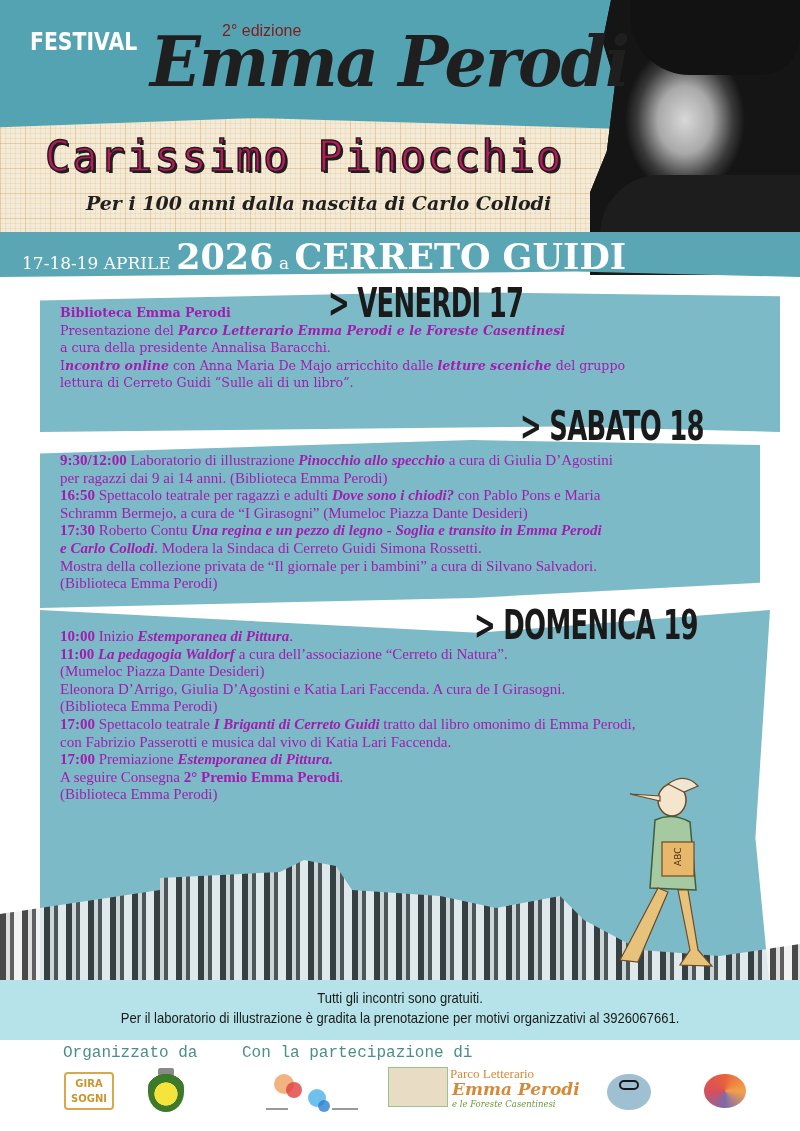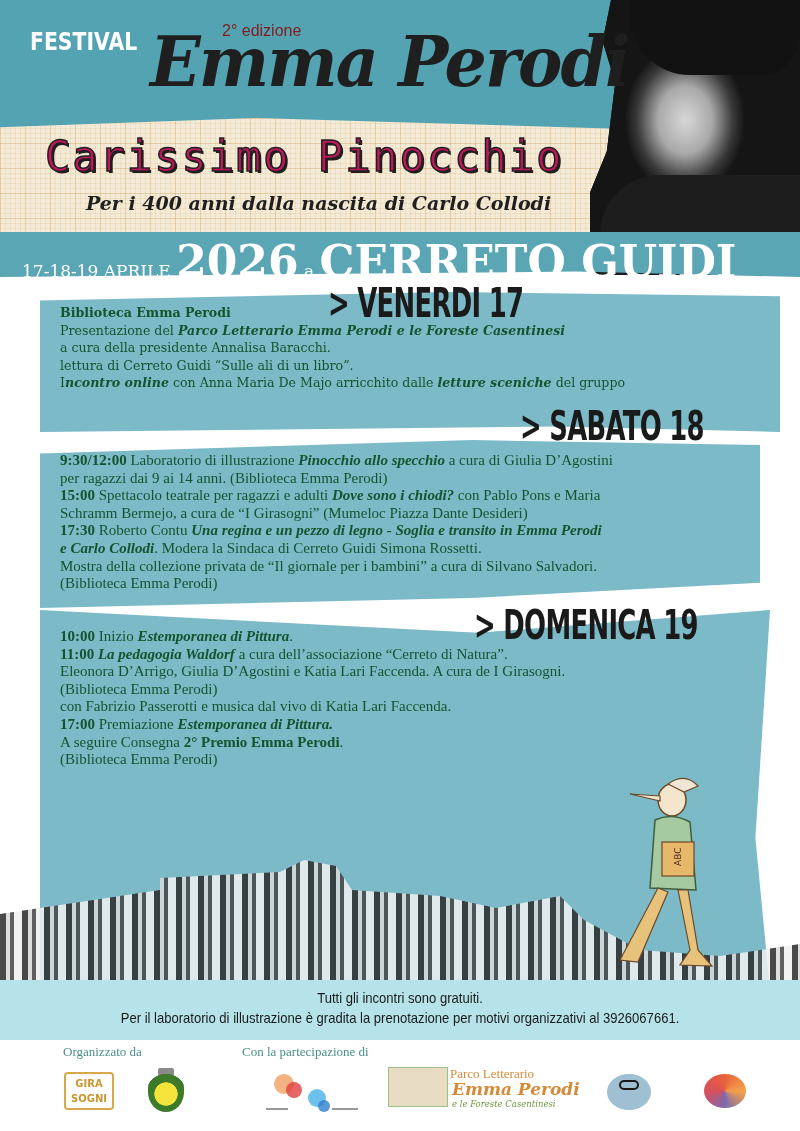--- a/index.html
+++ b/index.html
@@ -39,34 +39,34 @@
     .main-title { position: absolute; left: 150px; top: 20px; font-family: "DejaVu Serif", serif; font-style: italic; font-weight: bold; font-size: 70px; color: #1f1f1f; letter-spacing: -2px; transform: scaleX(0.95); transform-origin: left; }
     .subtitle { position: absolute; left: 45px; top: 132px; font-family: "DejaVu Sans Mono", monospace; font-size: 42px; color: #be185d; -webkit-text-stroke: 1.5px #1f1f1f; text-shadow: 2px 2px 0 #1f1f1f; letter-spacing: 2px; }
     .tagline { position: absolute; left: 86px; top: 192px; font-family: "DejaVu Serif", serif; font-style: italic; font-weight: bold; font-size: 19px; color: #1f1f1f; }
 
     .date-band {
       position: absolute; left: 0; top: 232px; width: 800px; height: 45px; background: #5aa6b5;
       clip-path: polygon(0 0, 100% 0, 100% 100%, 72% 88%, 0 100%);
     }
     .date-text { position: absolute; left: 22px; top: 236px; font-family: "DejaVu Serif", serif; color: #ffffff; white-space: nowrap; }
     .date-text .small { font-size: 17px; }
-    .date-text .big { font-size: 44px; font-weight: bold; }
+    .date-text .big { font-size: 35px; font-weight: bold; }
 
     
     .panel { position: absolute; background: #7dbac8; }
     .p1 { left: 40px; top: 292px; width: 740px; height: 140px; clip-path: polygon(0 6%, 55% 0, 100% 3%, 100% 100%, 70% 96%, 0 100%); }
     .p2 { left: 40px; top: 440px; width: 720px; height: 168px; clip-path: polygon(0 8%, 60% 0, 100% 3%, 100% 85%, 60% 94%, 0 100%); }
     .p3 { left: 40px; top: 610px; width: 730px; height: 380px; clip-path: polygon(0 0, 60% 6%, 100% 0, 98% 60%, 100% 100%, 0 100%); }
 
     .day-heading { position: absolute; font-family: "DejaVu Sans Condensed", "DejaVu Sans", sans-serif; font-weight: bold; color: #1a1a1a; font-size: 40px; letter-spacing: -1px; transform: scaleX(0.72); transform-origin: left; white-space: nowrap; }
     .dh1 { left: 328px; top: 280px; }
     .dh2 { left: 520px; top: 403px; }
     .dh3 { left: 474px; top: 602px; }
 
-    .block { position: absolute; font-size: 13.3px; line-height: 17.6px; color: #14532d; }
+    .block { position: absolute; font-size: 13.3px; line-height: 17.6px; color: #a21caf; }
     .block .ln { display: block; white-space: nowrap; }
     .b1 { left: 60px; top: 304px; font-family: "DejaVu Serif", serif; font-size: 12.6px; }
     .b2 { left: 60px; top: 452px; font-family: "Liberation Serif", serif; font-size: 15px; }
     .b3 { left: 60px; top: 628px; font-family: "Liberation Serif", serif; font-size: 15px; }
     b.t { font-weight: bold; }
     em.bi { font-weight: bold; font-style: italic; }
 
     
     .town {
       position: absolute; left: 0; top: 860px; width: 800px; height: 120px;
@@ -77,21 +77,21 @@
       opacity: 0.85;
     }
     .pinocchio { position: absolute; left: 610px; top: 770px; width: 130px; height: 200px; }
 
     
     .notice-band { position: absolute; left: 0; top: 980px; width: 800px; height: 60px; background: #b6e3ea; }
     .notice { position: absolute; left: 0; width: 800px; text-align: center; font-family: "Liberation Sans", sans-serif; font-size: 14.5px; color: #1a1a1a; transform: scaleX(0.9); }
     .n1 { top: 990px; }
     .n2 { top: 1010px; }
 
-    .sponsor-label { position: absolute; top: 1044px; font-family: Liberation Serif, serif; font-size: 13px; color: #4a8f8a; }
+    .sponsor-label { position: absolute; top: 1044px; font-family: Liberation Mono, monospace; font-size: 16px; color: #4a8f8a; }
     .sl1 { left: 63px; }
     .sl2 { left: 242px; }
 
     .logo { position: absolute; }
     .logo-girasogni { left: 64px; top: 1072px; width: 50px; height: 38px; border: 2px solid #d8a84a; border-radius: 4px; font-family: "DejaVu Sans", sans-serif; font-size: 10px; line-height: 15px; color: #c9962e; text-align: center; font-weight: bold; padding-top: 2px; }
     .logo-comune { left: 148px; top: 1072px; width: 36px; height: 40px; border-radius: 40% 40% 50% 50%; background: radial-gradient(circle at 50% 55%, #f5e43b 0 40%, #3d7a2a 42% 70%, transparent 72%); }
     .logo-comune-crown { position: absolute; left: 158px; top: 1068px; width: 16px; height: 8px; background: #8a8a8a; border-radius: 2px; }
     .logo-biblioteca { left: 262px; top: 1070px; width: 100px; height: 45px; }
     .logo-parco { left: 388px; top: 1065px; width: 170px; height: 45px; }
     .parco-img { position: absolute; left: 0; top: 2px; width: 60px; height: 40px; background: #e8dcc4; border: 1px solid #9cc28a; }
@@ -108,21 +108,21 @@
 <div class="hdr-teal"></div>
 <div class="hdr-paper"></div>
 <div class="portrait"></div>
 <div class="portrait-hair"></div>
 <div class="portrait-body"></div>
 
 <div class="festival-label">FESTIVAL</div>
 <div class="edition-label">2° edizione</div>
 <div class="main-title">Emma Perodi</div>
 <div class="subtitle">Carissimo Pinocchio</div>
-<div class="tagline">Per i 400 anni dalla nascita di Carlo Collodi</div>
+<div class="tagline">Per i 100 anni dalla nascita di Carlo Collodi</div>
 
 <div class="date-band"></div>
 <div class="date-text">
   <span class="small">17-18-19 APRILE </span><span class="big">2026</span><span class="small"> a </span><span class="big">CERRETO GUIDI</span>
 </div>
 
 <div class="panel p1"></div>
 <div class="panel p2"></div>
 <div class="panel p3"></div>
 
@@ -140,38 +140,40 @@
 </svg>
 
 <div class="day-heading dh1">&gt; VENERDI 17</div>
 <div class="day-heading dh2">&gt; SABATO 18</div>
 <div class="day-heading dh3">&gt; DOMENICA 19</div>
 
 <div class="block b1">
     <span class="ln"><b class="t">Biblioteca Emma Perodi</b></span>
     <span class="ln"><span>Presentazione del </span><em class="bi">Parco Letterario Emma Perodi e le Foreste Casentinesi</em></span>
     <span class="ln"><span>a cura della presidente Annalisa Baracchi.</span></span>
+    <span class="ln"><span>I</span><em class="bi">ncontro online</em><span> con Anna Maria De Majo arricchito dalle </span><em class="bi">letture sceniche</em><span> del gruppo</span></span>
     <span class="ln"><span>lettura di Cerreto Guidi “Sulle ali di un libro”.</span></span>
-    <span class="ln"><span>I</span><em class="bi">ncontro online</em><span> con Anna Maria De Majo arricchito dalle </span><em class="bi">letture sceniche</em><span> del gruppo</span></span>
   </div>
 <div class="block b2">
     <span class="ln"><b class="t">9:30/12:00</b><span> Laboratorio di illustrazione </span><em class="bi">Pinocchio allo specchio</em><span> a cura di Giulia D’Agostini</span></span>
     <span class="ln"><span>per ragazzi dai 9 ai 14 anni. (Biblioteca Emma Perodi)</span></span>
-    <span class="ln"><b class="t">15:00</b><span> Spettacolo teatrale per ragazzi e adulti </span><em class="bi">Dove sono i chiodi?</em><span> con Pablo Pons e Maria</span></span>
+    <span class="ln"><b class="t">16:50</b><span> Spettacolo teatrale per ragazzi e adulti </span><em class="bi">Dove sono i chiodi?</em><span> con Pablo Pons e Maria</span></span>
     <span class="ln"><span>Schramm Bermejo, a cura de “I Girasogni” (Mumeloc Piazza Dante Desideri)</span></span>
     <span class="ln"><b class="t">17:30</b><span> Roberto Contu </span><em class="bi">Una regina e un pezzo di legno - Soglia e transito in Emma Perodi</em></span>
     <span class="ln"><em class="bi">e Carlo Collodi</em><span>. Modera la Sindaca di Cerreto Guidi Simona Rossetti.</span></span>
     <span class="ln"><span>Mostra della collezione privata de “Il giornale per i bambini” a cura di Silvano Salvadori.</span></span>
     <span class="ln"><span>(Biblioteca Emma Perodi)</span></span>
   </div>
 <div class="block b3">
     <span class="ln"><b class="t">10:00</b><span> Inizio </span><em class="bi">Estemporanea di Pittura</em><span>.</span></span>
     <span class="ln"><b class="t">11:00</b><span> </span><em class="bi">La pedagogia Waldorf</em><span> a cura dell’associazione “Cerreto di Natura”.</span></span>
+    <span class="ln"><span>(Mumeloc Piazza Dante Desideri)</span></span>
     <span class="ln"><span>Eleonora D’Arrigo, Giulia D’Agostini e Katia Lari Faccenda. A cura de I Girasogni.</span></span>
     <span class="ln"><span>(Biblioteca Emma Perodi)</span></span>
+    <span class="ln"><b class="t">17:00</b><span> Spettacolo teatrale </span><em class="bi">I Briganti di Cerreto Guidi</em><span> tratto dal libro omonimo di Emma Perodi,</span></span>
     <span class="ln"><span>con Fabrizio Passerotti e musica dal vivo di Katia Lari Faccenda.</span></span>
     <span class="ln"><b class="t">17:00</b><span> Premiazione </span><em class="bi">Estemporanea di Pittura.</em></span>
     <span class="ln"><span>A seguire Consegna </span><b class="t">2° Premio Emma Perodi</b><span>.</span></span>
     <span class="ln"><span>(Biblioteca Emma Perodi)</span></span>
   </div>
 
 <div class="notice-band"></div>
 <div class="notice n1">Tutti gli incontri sono gratuiti.</div>
 <div class="notice n2">Per il laboratorio di illustrazione è gradita la prenotazione per motivi organizzativi al 3926067661.</div>
 

